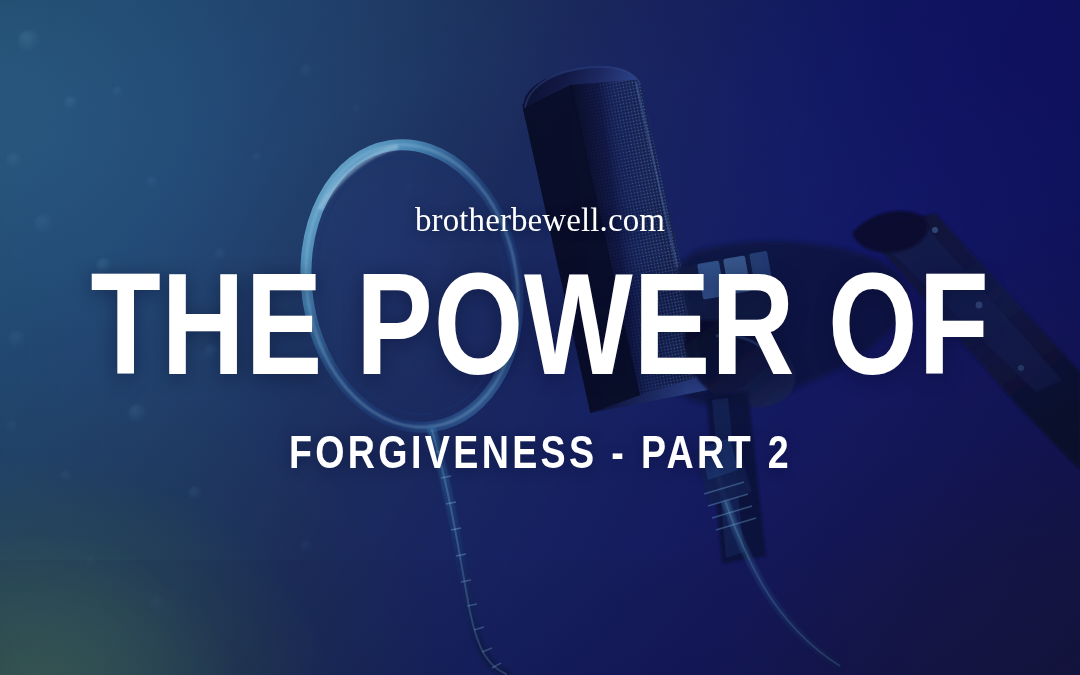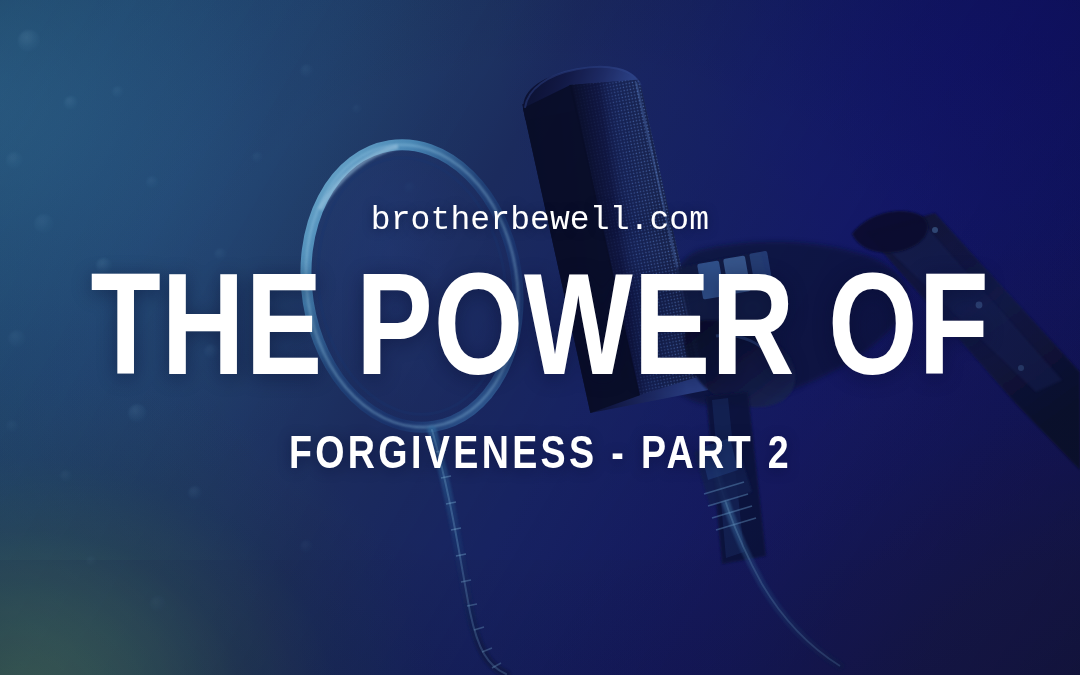--- a/index.html
+++ b/index.html
@@ -124,21 +124,21 @@
     box-sizing: border-box;
   }
   .site-url {
     color: #ffffff;
     font-size: 33px;
     font-weight: 300;
     letter-spacing: 0.1px;
     line-height: 1;
     margin: 0;
     text-shadow: 0 1px 10px rgba(8,16,48,0.55);
-    font-family: Liberation Mono, monospace;
+    font-family: Liberation Serif, serif;
     font-stretch: normal;
   }
   .main-title {
     color: #ffffff;
     font-size: 144px;
     line-height: 0.96;
     font-weight: 700;
     letter-spacing: 1px;
     margin: 0;
     margin-top: 19px;

